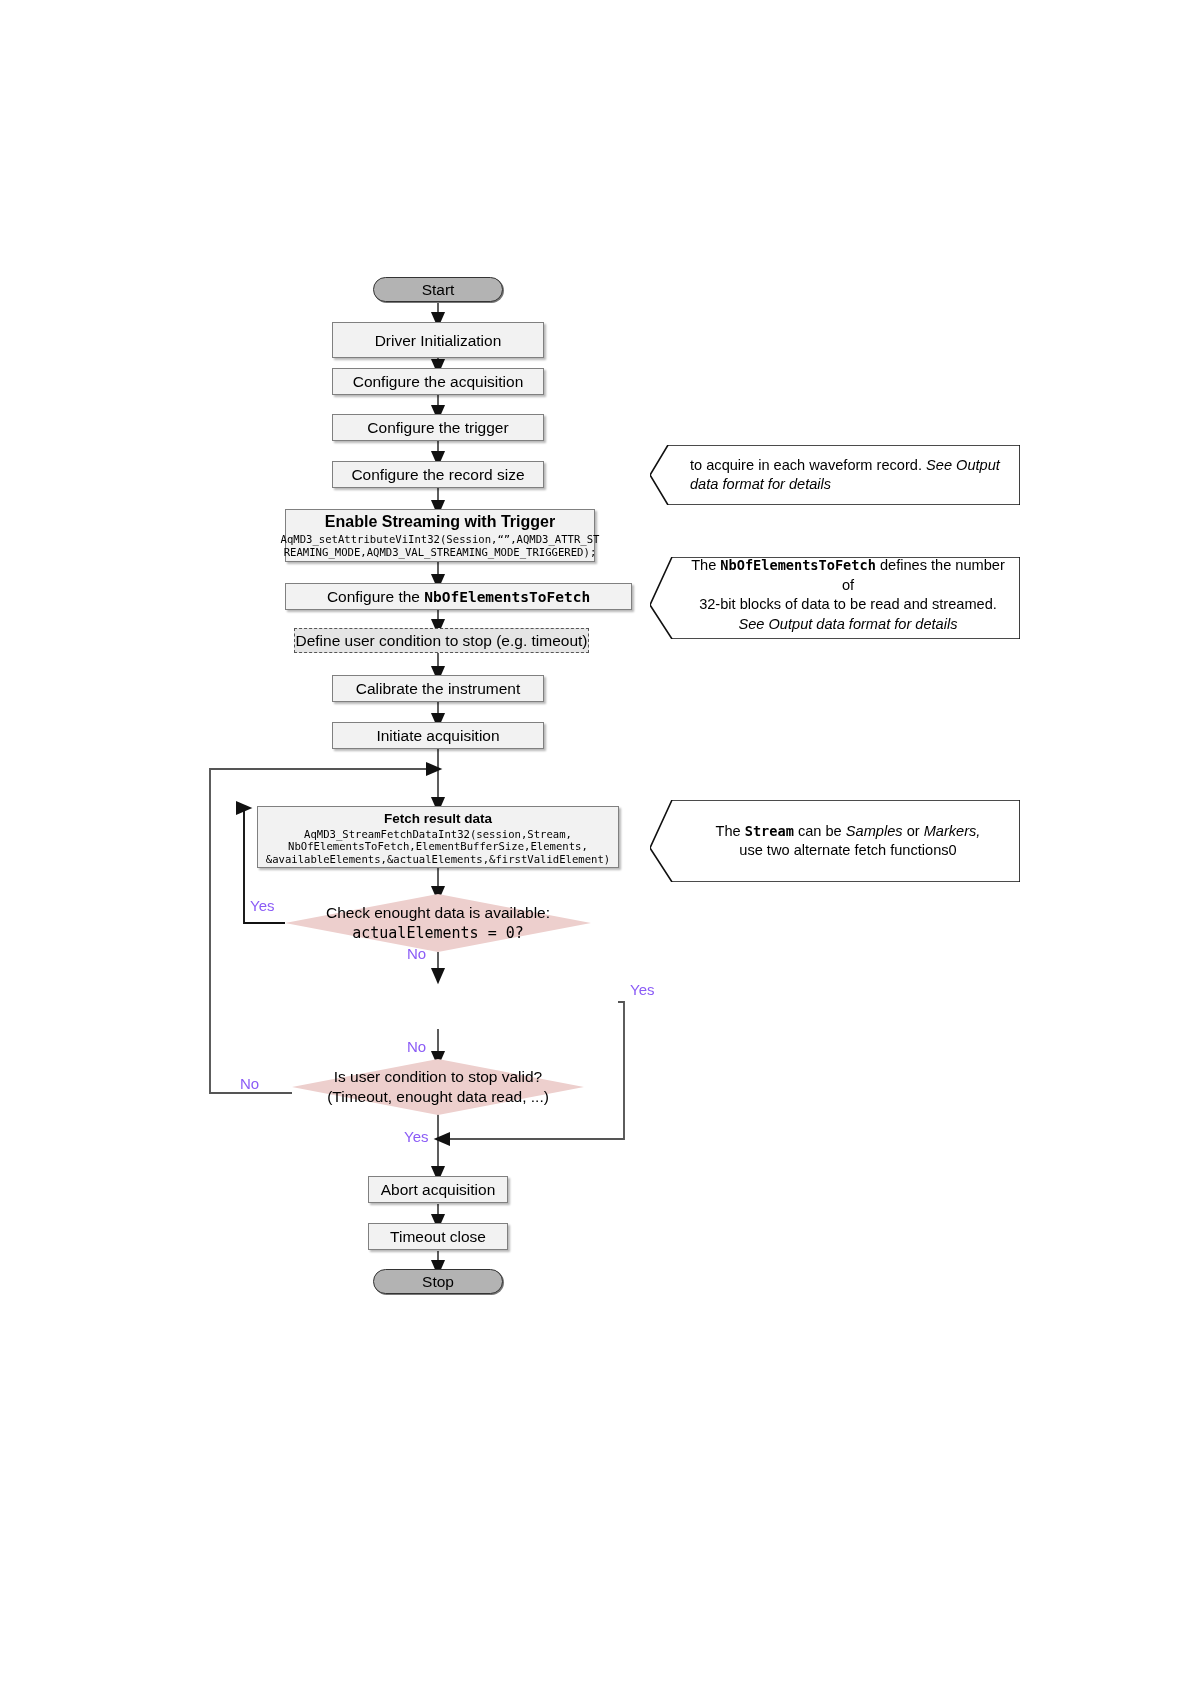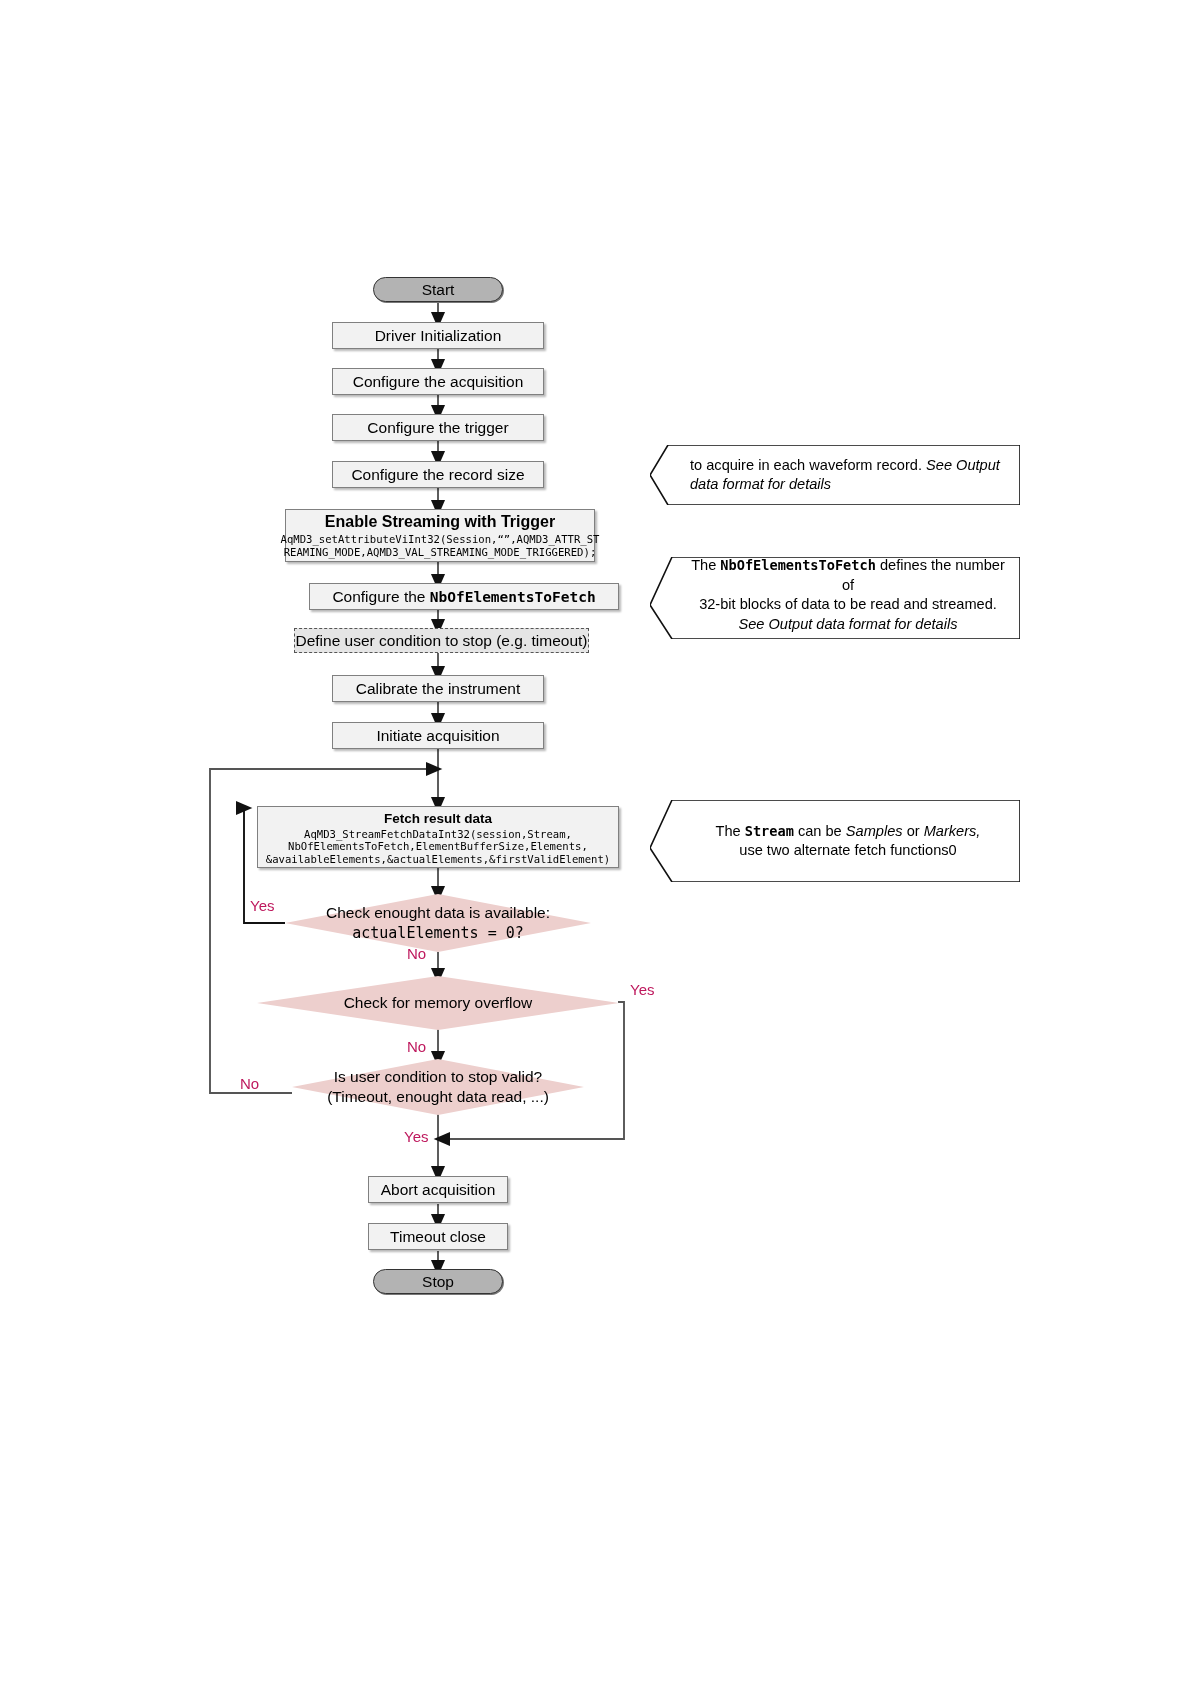--- a/index.html
+++ b/index.html
@@ -32,21 +32,21 @@
 
   .callout{position:absolute;box-sizing:border-box;}
   .callout .ctext{position:absolute;top:0;left:0;width:100%;height:100%;
                   display:flex;flex-direction:column;align-items:center;justify-content:center;
                   padding:6px 14px 6px 40px;box-sizing:border-box;
                   font-size:14.6px;line-height:19.5px;text-align:center;}
   .ctext .mono{font-family:"DejaVu Sans Mono",monospace;font-weight:bold;font-size:13.6px;}
   .ctext i{font-style:italic;}
   .cl-left{text-align:left;}
 
-  .edge-label{position:absolute;font-size:15px;color:#be185d;}
+  .edge-label{position:absolute;font-size:15px;color:#8b5cf6;}
 </style>
 </head>
 <body>
 
 <div class="canvas">
 
   <svg class="wires" viewBox="0 0 1191 1684">
     <defs>
       <marker id="ah" markerWidth="9" markerHeight="9" refX="4.2" refY="4.3" orient="auto">
         <path d="M0,0.6 L8.6,4.3 L0,8 z" fill="#111"></path>
@@ -90,21 +90,21 @@
     </g>
     <g stroke="#555" stroke-width="1.9" fill="none" marker-end="url(#ah)">
       <path d="M490,1139 L442,1139"></path>
     </g>
   </svg>
 
   <div class="node terminal" style="left:373px;top:277px;width:130px;height:25px;">
     <span>Start</span>
   </div>
 
-  <div class="node process" style="left:332px;top:322px;width:212px;height:27px;">
+  <div class="node process" style="left:332px;top:322px;width:212px;height:36px;">
     <span class="proc-title">Driver Initialization</span>
   </div>
 
   <div class="node process" style="left:332px;top:368px;width:212px;height:27px;">
     <span class="proc-title">Configure the acquisition</span>
   </div>
 
   <div class="node process" style="left:332px;top:414px;width:212px;height:27px;">
     <span class="proc-title">Configure the trigger</span>
   </div>
@@ -112,21 +112,21 @@
   <div class="node process" style="left:332px;top:461px;width:212px;height:27px;">
     <span class="proc-title">Configure the record size</span>
   </div>
 
   <div class="node process" style="left:285px;top:509px;width:310px;height:53px;padding:3px 4px;">
     <span class="proc-title bold">Enable Streaming with Trigger</span>
     <span class="code">AqMD3_setAttributeViInt32(Session,“”,AQMD3_ATTR_ST</span>
     <span class="code">REAMING_MODE,AQMD3_VAL_STREAMING_MODE_TRIGGERED);</span>
   </div>
 
-  <div class="node process" style="left:285px;top:583px;width:310px;height:27px;margin-left:24px;">
+  <div class="node process" style="left:285px;top:583px;width:347px;height:27px;">
     <span class="proc-title">
       <span>Configure the </span><span class="mono-inline">NbOfElementsToFetch</span>
     </span>
   </div>
 
   <div class="node process dashed" style="left:294px;top:628px;width:295px;height:25px;">
     <span class="proc-title">Define user condition to stop (e.g. timeout)</span>
   </div>
 
   <div class="node process" style="left:332px;top:675px;width:212px;height:27px;">
@@ -147,28 +147,20 @@
   <div class="decision" style="left:285px;top:894px;width:306px;height:58px;">
     <svg width="306" height="58" viewBox="0 0 306 58">
       <polygon points="153,0 306,29 153,58 0,29" fill="#edcfcd"></polygon>
     </svg>
     <div class="dtext">
       <span>Check enought data is available:</span>
       <span class="m">actualElements = 0?</span>
     </div>
   </div>
 
-  <div class="decision" style="left:257px;top:976px;width:362px;height:54px;">
-    <svg width="362" height="54" viewBox="0 0 362 54">
-      <polygon points="181,0 362,27 181,54 0,27" fill="#edcfcd"></polygon>
-    </svg>
-    <div class="dtext">
-      <span>Check for memory overflow</span>
-    </div>
-  </div>
 
   <div class="decision" style="left:292px;top:1059px;width:292px;height:56px;text-decoration:underline;">
     <svg width="292" height="56" viewBox="0 0 292 56">
       <polygon points="146,0 292,28 146,56 0,28" fill="#edcfcd"></polygon>
     </svg>
     <div class="dtext">
       <span>Is user condition to stop valid?</span>
       <span>(Timeout, enought data read, ...)</span>
     </div>
   </div>

